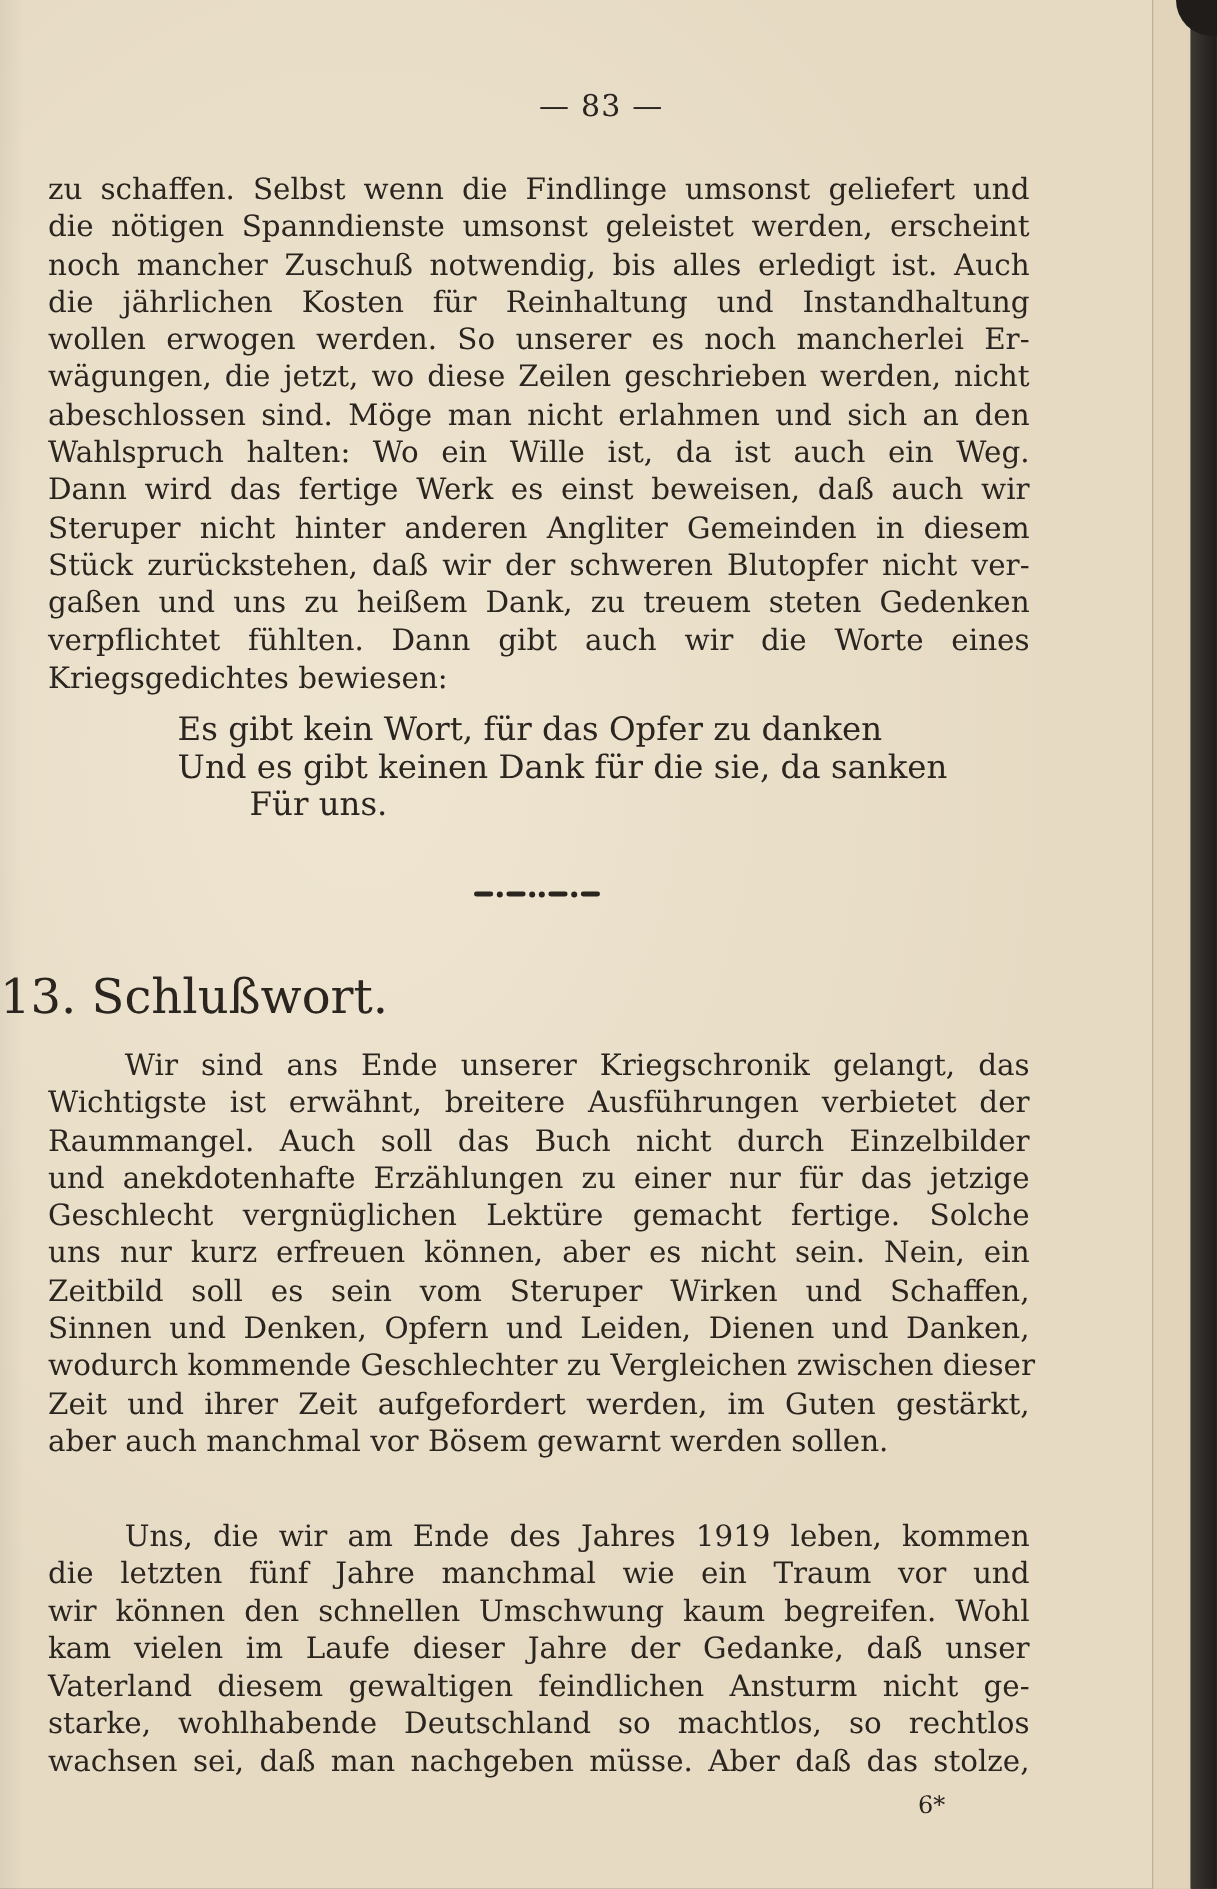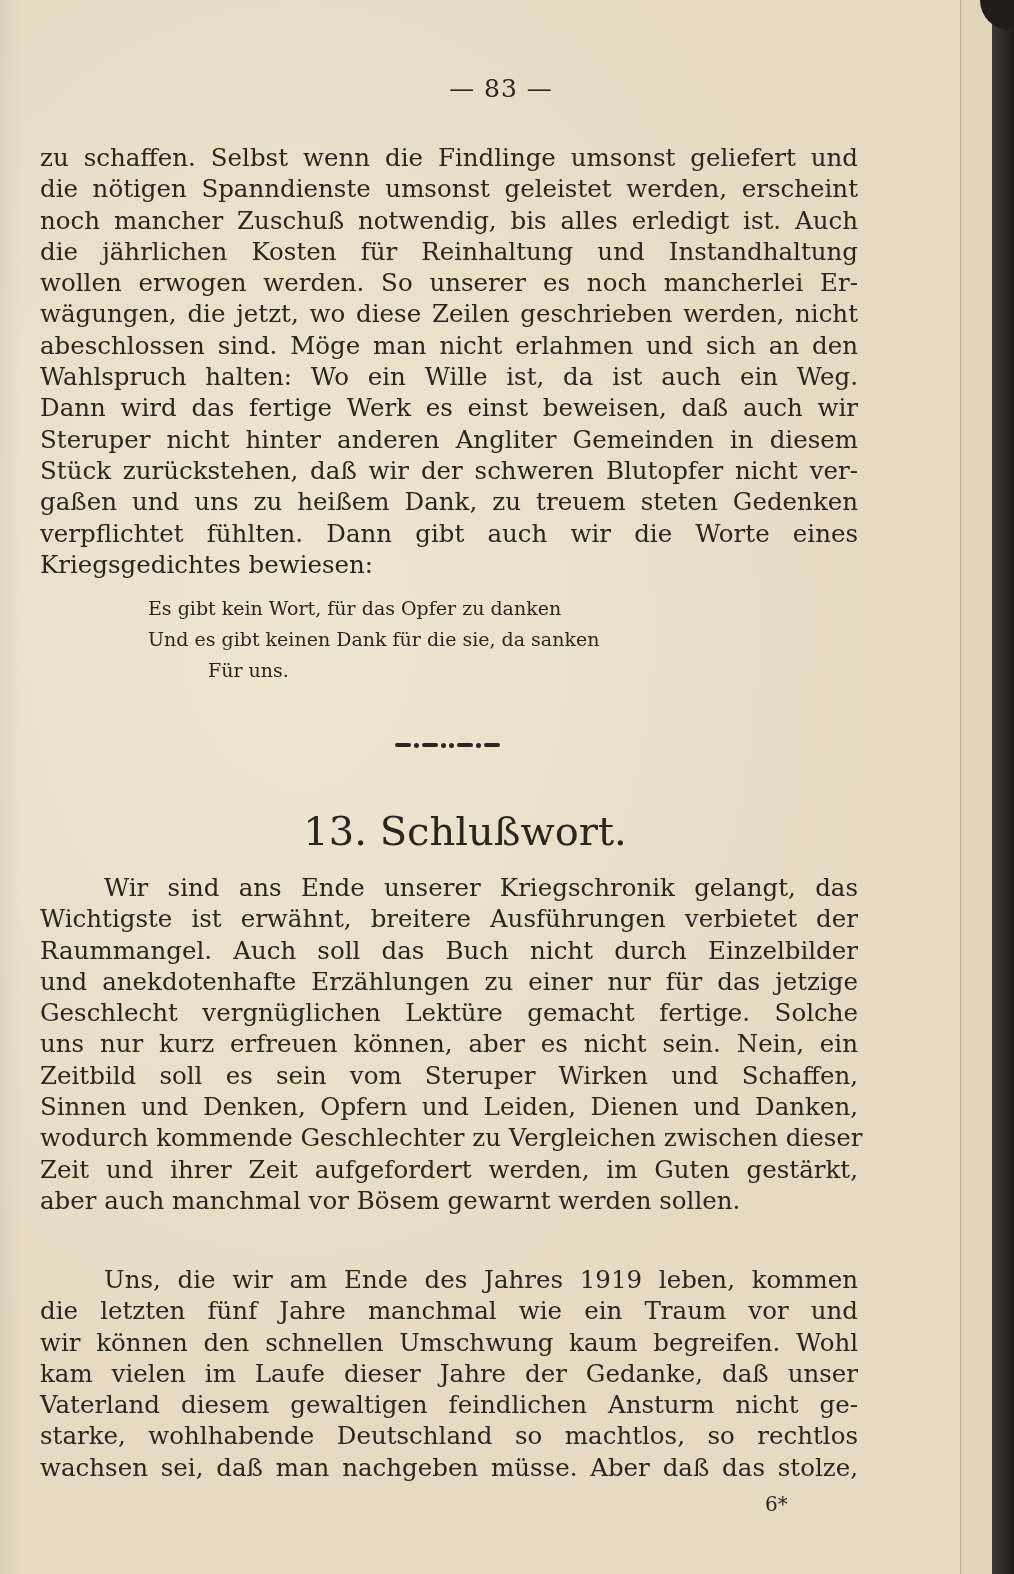--- a/index.html
+++ b/index.html
@@ -40,34 +40,34 @@
     color: #2b2520; font-size: 24.5px;
   }
   .line {
     height: 31.3px; line-height: 31.3px;
     white-space: nowrap; text-align: justify; text-align-last: justify;
   }
   .line.last { text-align-last: left; }
   .indent { padding-left: 64px; }
   .verse {
     position: absolute; left: 148px; top: 593px;
-    color: #2b2520; font-size: 19px;
+    color: #2b2520; font-size: 27px;
   }
   .verse .vline { height: 31px; line-height: 31px; white-space: nowrap; }
   .verse .vline.indent2 { padding-left: 60px; }
   .ornament {
     position: absolute; left: 372px; top: 738px; width: 150px; height: 14px;
     display: flex; align-items: center; justify-content: center; gap: 3px;
   }
   .ornament span { display: inline-block; background: #2b2520; }
   .orn-long { width: 16px; height: 4px; border-radius: 2px; }
   .orn-dot { width: 5px; height: 5px; border-radius: 50%; }
   .heading {
     position: absolute; left: 0; width: 930px; top: 808px;
-    text-align: center; font-size: 40px; color: #2b2520;
+    text-align: left; font-size: 40px; color: #2b2520;
     font-family: "DejaVu Serif", serif;
   }
   .signature {
     position: absolute; left: 765px; top: 1492px;
     font-size: 20px; color: #2b2520;
   }
 </style>
 </head>
 <body>
 

